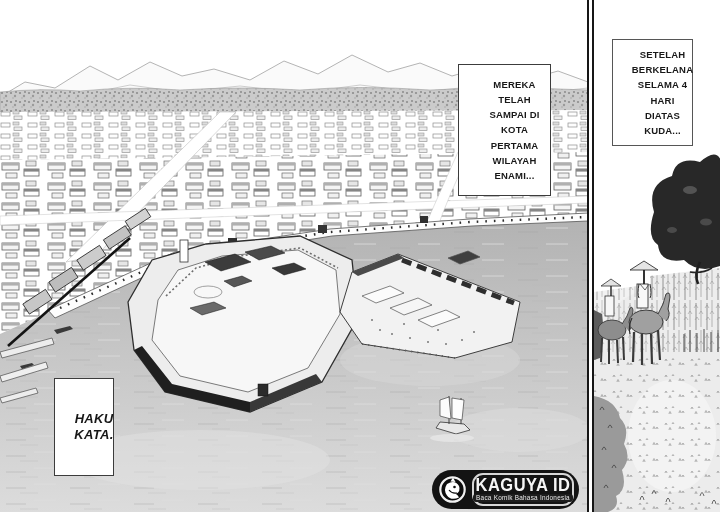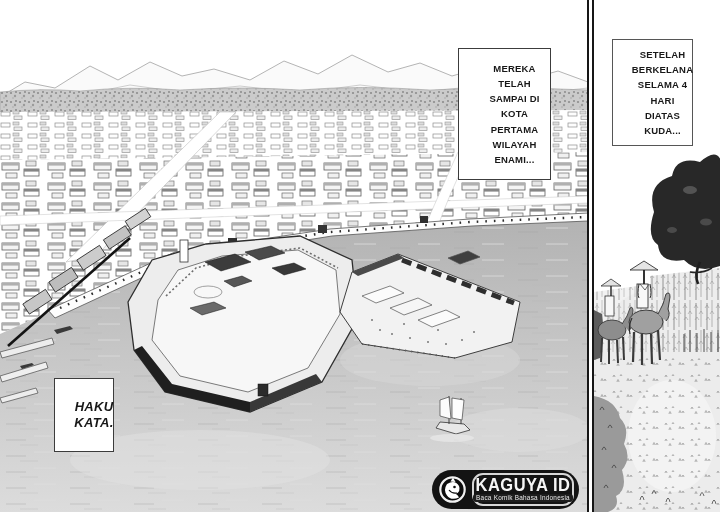--- a/index.html
+++ b/index.html
@@ -245,31 +245,31 @@
         </g>
         <rect x="637" y="284" width="11" height="24" fill="#f8f8f8" stroke="#333333" stroke-width="0.9"></rect>
         <path d="M640,284 l5,6 l4,-6" fill="none" stroke="#444" stroke-width="0.8"></path>
         <path d="M630,270 L658,270 L644,261 Z" fill="#e5e5e5" stroke="#333333" stroke-width="0.9"></path>
         <line x1="644" y1="270" x2="644" y2="284" stroke="#1d1d1d" stroke-width="1.8"></line>
         <path d="M639,284 q-2,10 0,14 M650,284 q2,10 0,14" stroke="#2a2a2a" stroke-width="1" fill="none"></path>
       </g>
     </g>
   </svg>
 
-  <div class="caption cap-sm" style="left:458px;top:48px;width:93px;height:132px;">MEREKA TELAH
+  <div class="caption cap-sm" style="left:458px;top:64px;width:93px;height:132px;">MEREKA TELAH
 SAMPAI DI KOTA
 PERTAMA WILAYAH
 ENAMI...</div>
 
   <div class="caption cap-sm" style="left:612px;top:39px;width:81px;height:107px;border-color:#565656;">SETELAH
 BERKELANA
 SELAMA 4 HARI
 DIATAS KUDA...</div>
 
-  <div class="caption cap-it" style="left:54px;top:378px;width:60px;height:74px;">HAKU
+  <div class="caption cap-it" style="left:54px;top:378px;width:60px;height:98px;">HAKU
 KATA.</div>
 
   <div class="badge">
     <svg class="badge-icon" width="31" height="31" viewBox="0 0 31 31">
       <circle cx="15.5" cy="15.5" r="14" fill="#0d0d0d"></circle>
       <circle cx="15.5" cy="15.5" r="12.2" fill="none" stroke="#f0f0f0" stroke-width="2.2"></circle>
       <path d="M10,10 q8,-5 12,2 q2,5 -3,8 q2,1 3,3.5 q-8,3.5 -12,-2 q-4,-5.5 0,-11.5 Z" fill="#ffffff"></path>
       <path d="M13.5,7.5 l2.5,-4 l2.5,4.5 Z" fill="#ffffff"></path>
       <circle cx="17.5" cy="13" r="1.3" fill="#0d0d0d"></circle>
       <path d="M12,16 q3,4 8,3" stroke="#0d0d0d" stroke-width="1.2" fill="none"></path>

